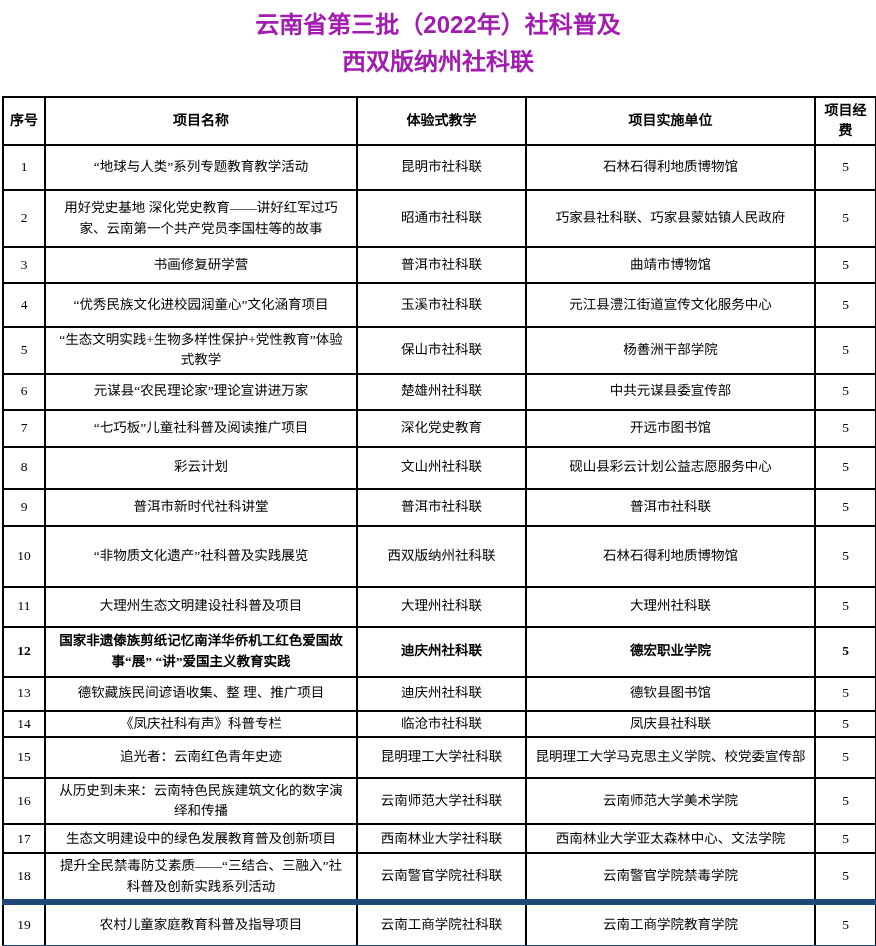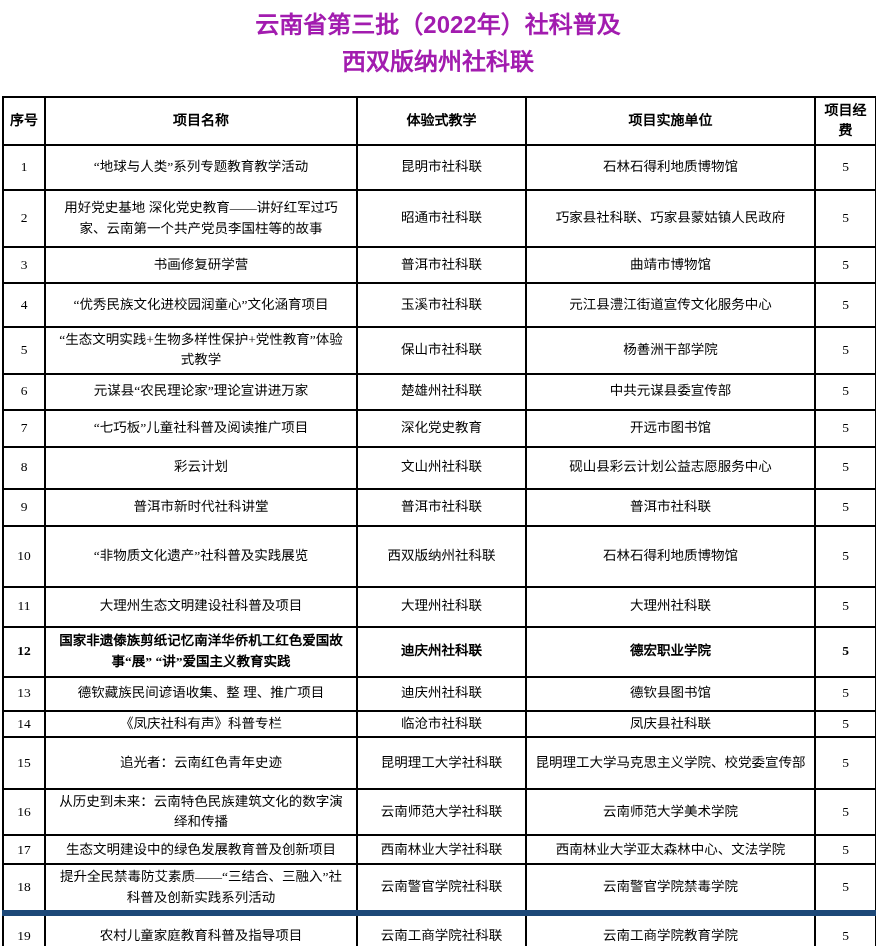--- a/index.html
+++ b/index.html
@@ -171,21 +171,21 @@
           <td>德钦县图书馆</td>
           <td>5</td>
         </tr>
         <tr style="height: 19px; border-radius: 8px;">
           <td>14</td>
           <td class="name-cell">《凤庆社科有声》科普专栏</td>
           <td>临沧市社科联</td>
           <td>凤庆县社科联</td>
           <td>5</td>
         </tr>
-        <tr style="height: 52px;">
+        <tr style="height: 41px;">
           <td>15</td>
           <td class="name-cell">追光者：云南红色青年史迹</td>
           <td>昆明理工大学社科联</td>
           <td>昆明理工大学马克思主义学院、校党委宣传部</td>
           <td>5</td>
         </tr>
         <tr style="height: 44px;">
           <td>16</td>
           <td class="name-cell">从历史到未来：云南特色民族建筑文化的数字演绎和传播</td>
           <td>云南师范大学社科联</td>

